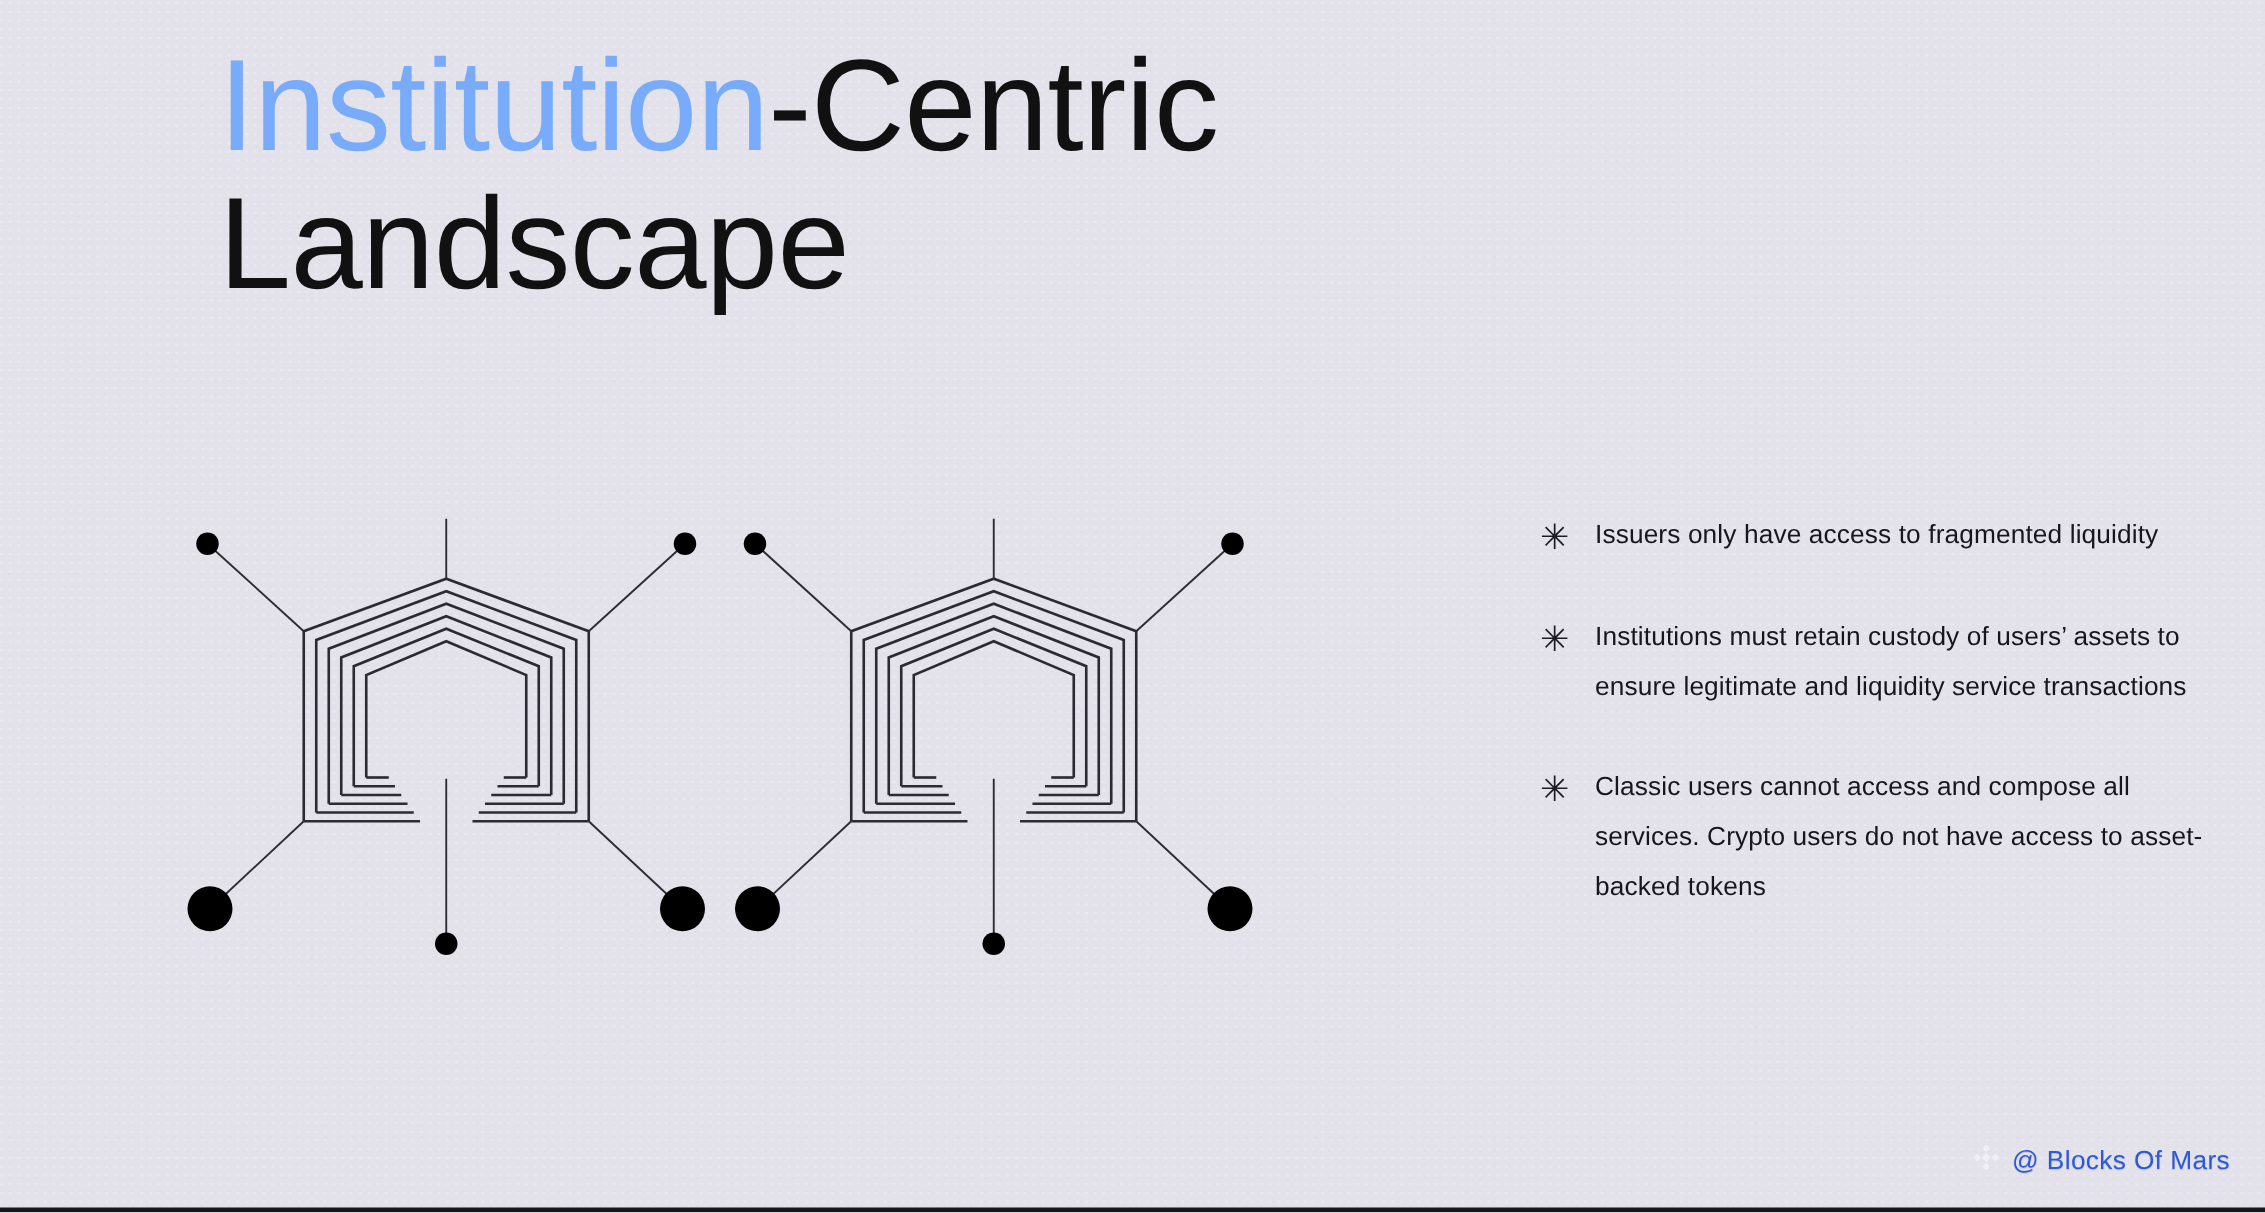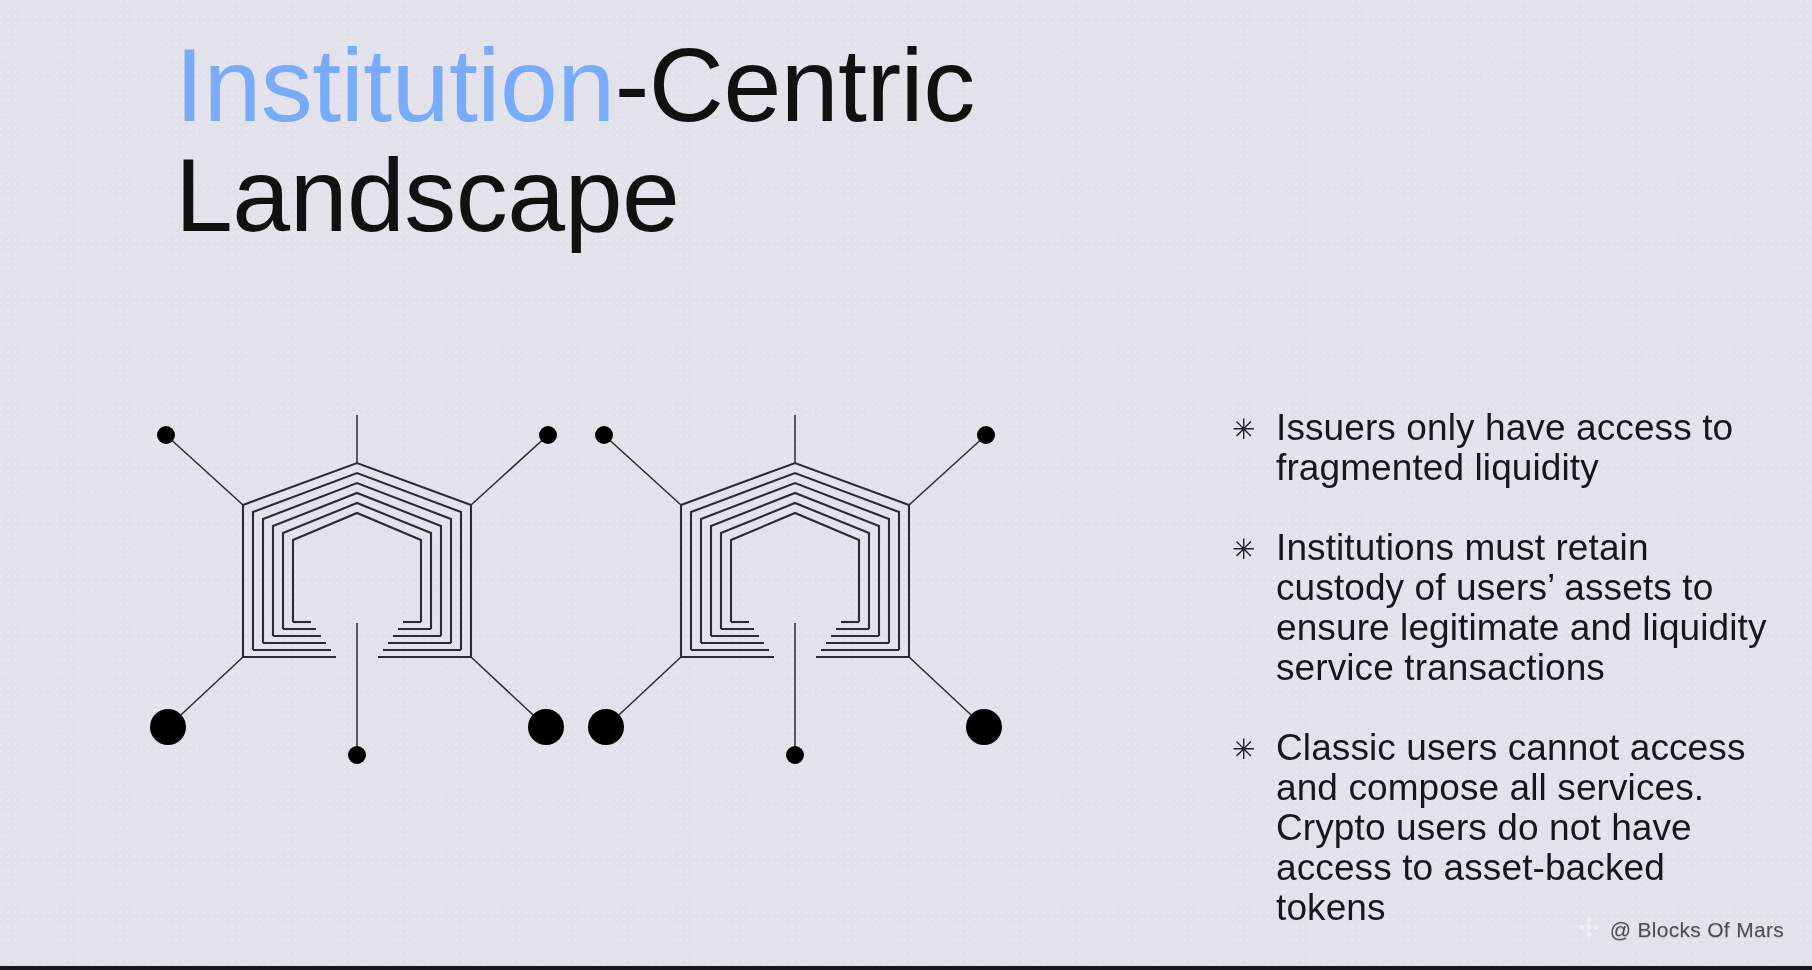--- a/index.html
+++ b/index.html
@@ -64,21 +64,21 @@
     flex: 0 0 auto;
     width: 44px;
     font-size: 28px;
     line-height: 40px;
     color: #1b1b22;
     text-align: left;
     padding-top: 2px;
   }
   .bullet-text {
     flex: 1 1 auto;
-    font-size: 37px;
+    font-size: 21px;
     line-height: 40px;
     color: #16161c;
     letter-spacing: 0.1px;
   }
 
   
   #graphic {
     position: absolute;
     left: 140px;
     top: 415px;
@@ -88,21 +88,21 @@
   #graphic svg { display: block; }
 
   
   #watermark {
     position: absolute;
     right: 28px;
     bottom: 26px;
     display: flex;
     align-items: center;
     gap: 9px;
-    color: #404040;
+    color: #1d4ed8;
     font-size: 21px;
     letter-spacing: .3px;
     text-shadow: 0 1px 1px rgba(120,120,140,.35);
     opacity: .92;
   }
   #watermark .wm-logo { display: block; }
 
   
   #bottom-bar {
     position: absolute;

